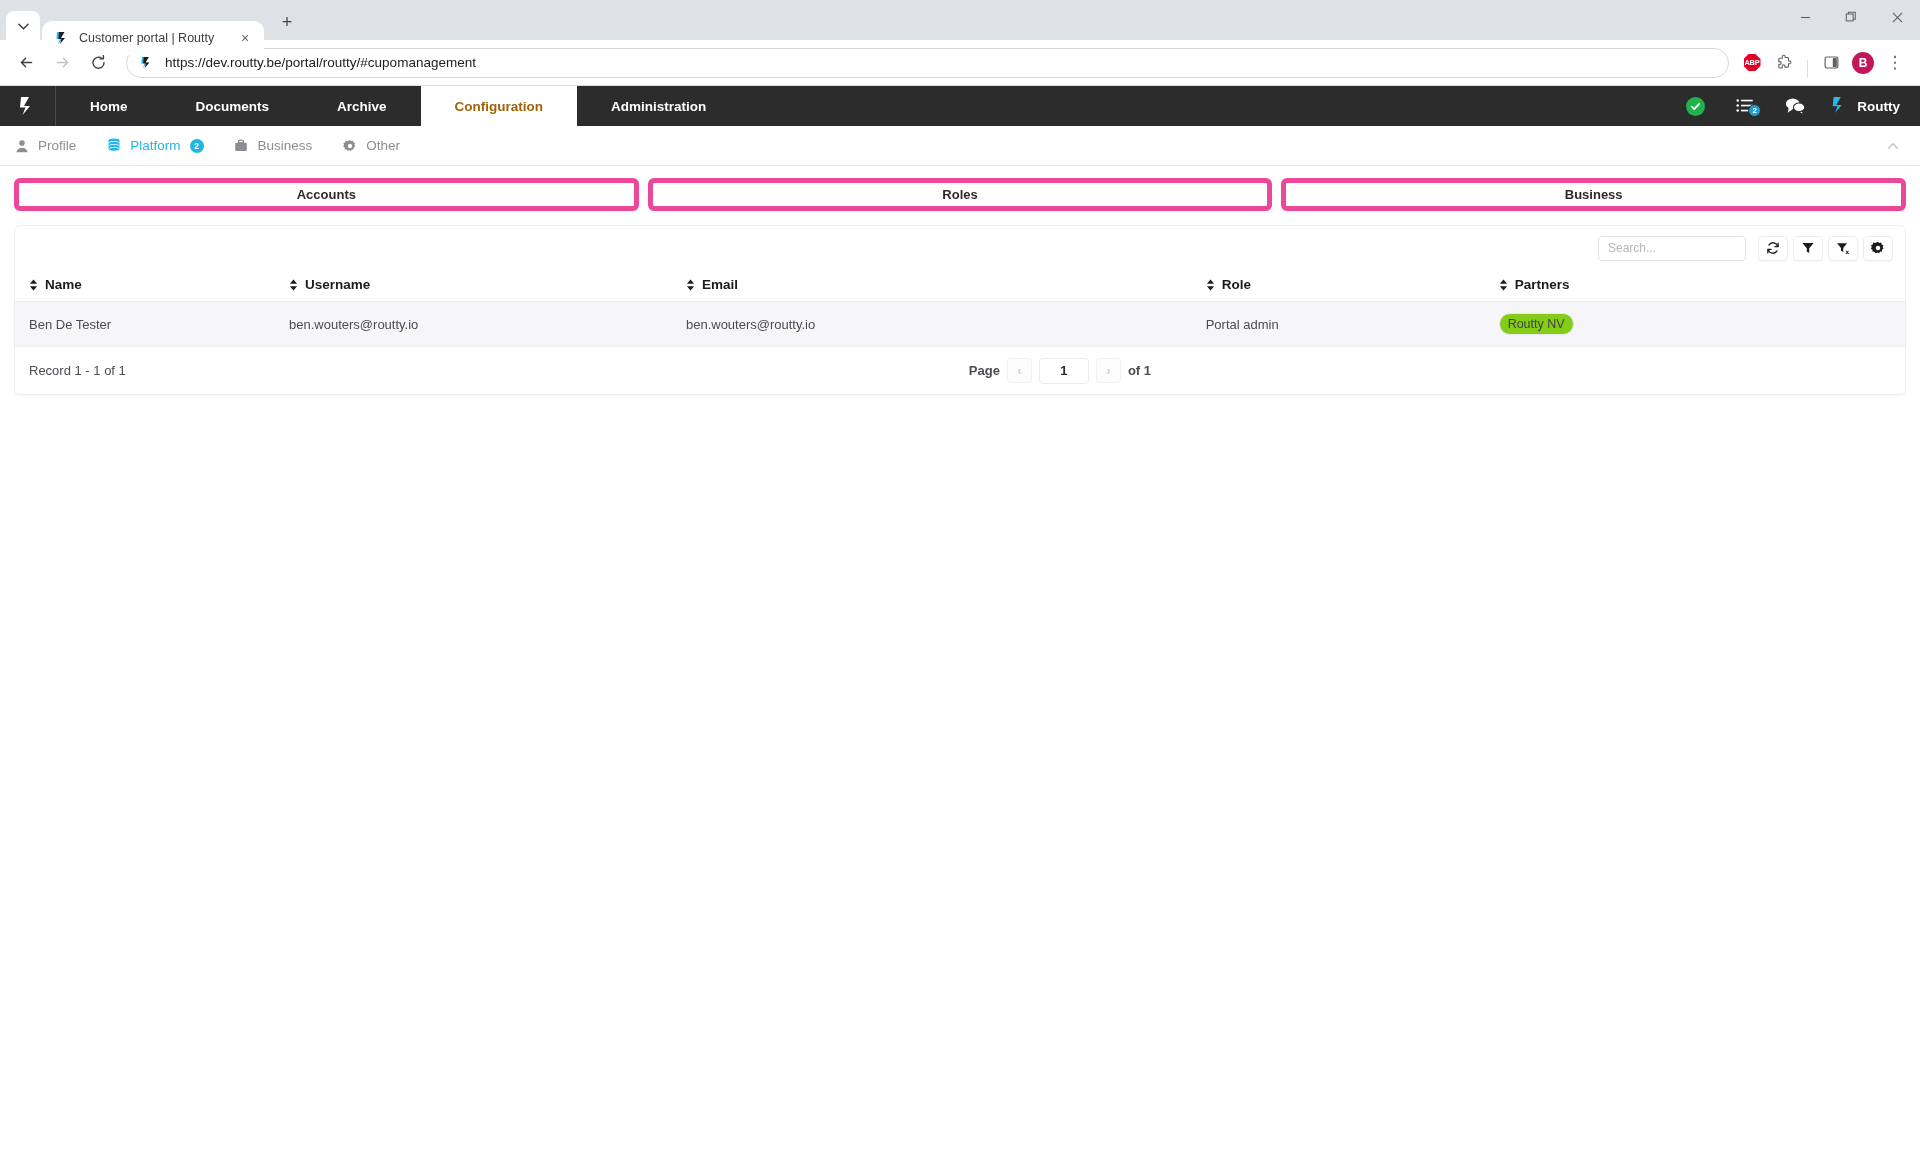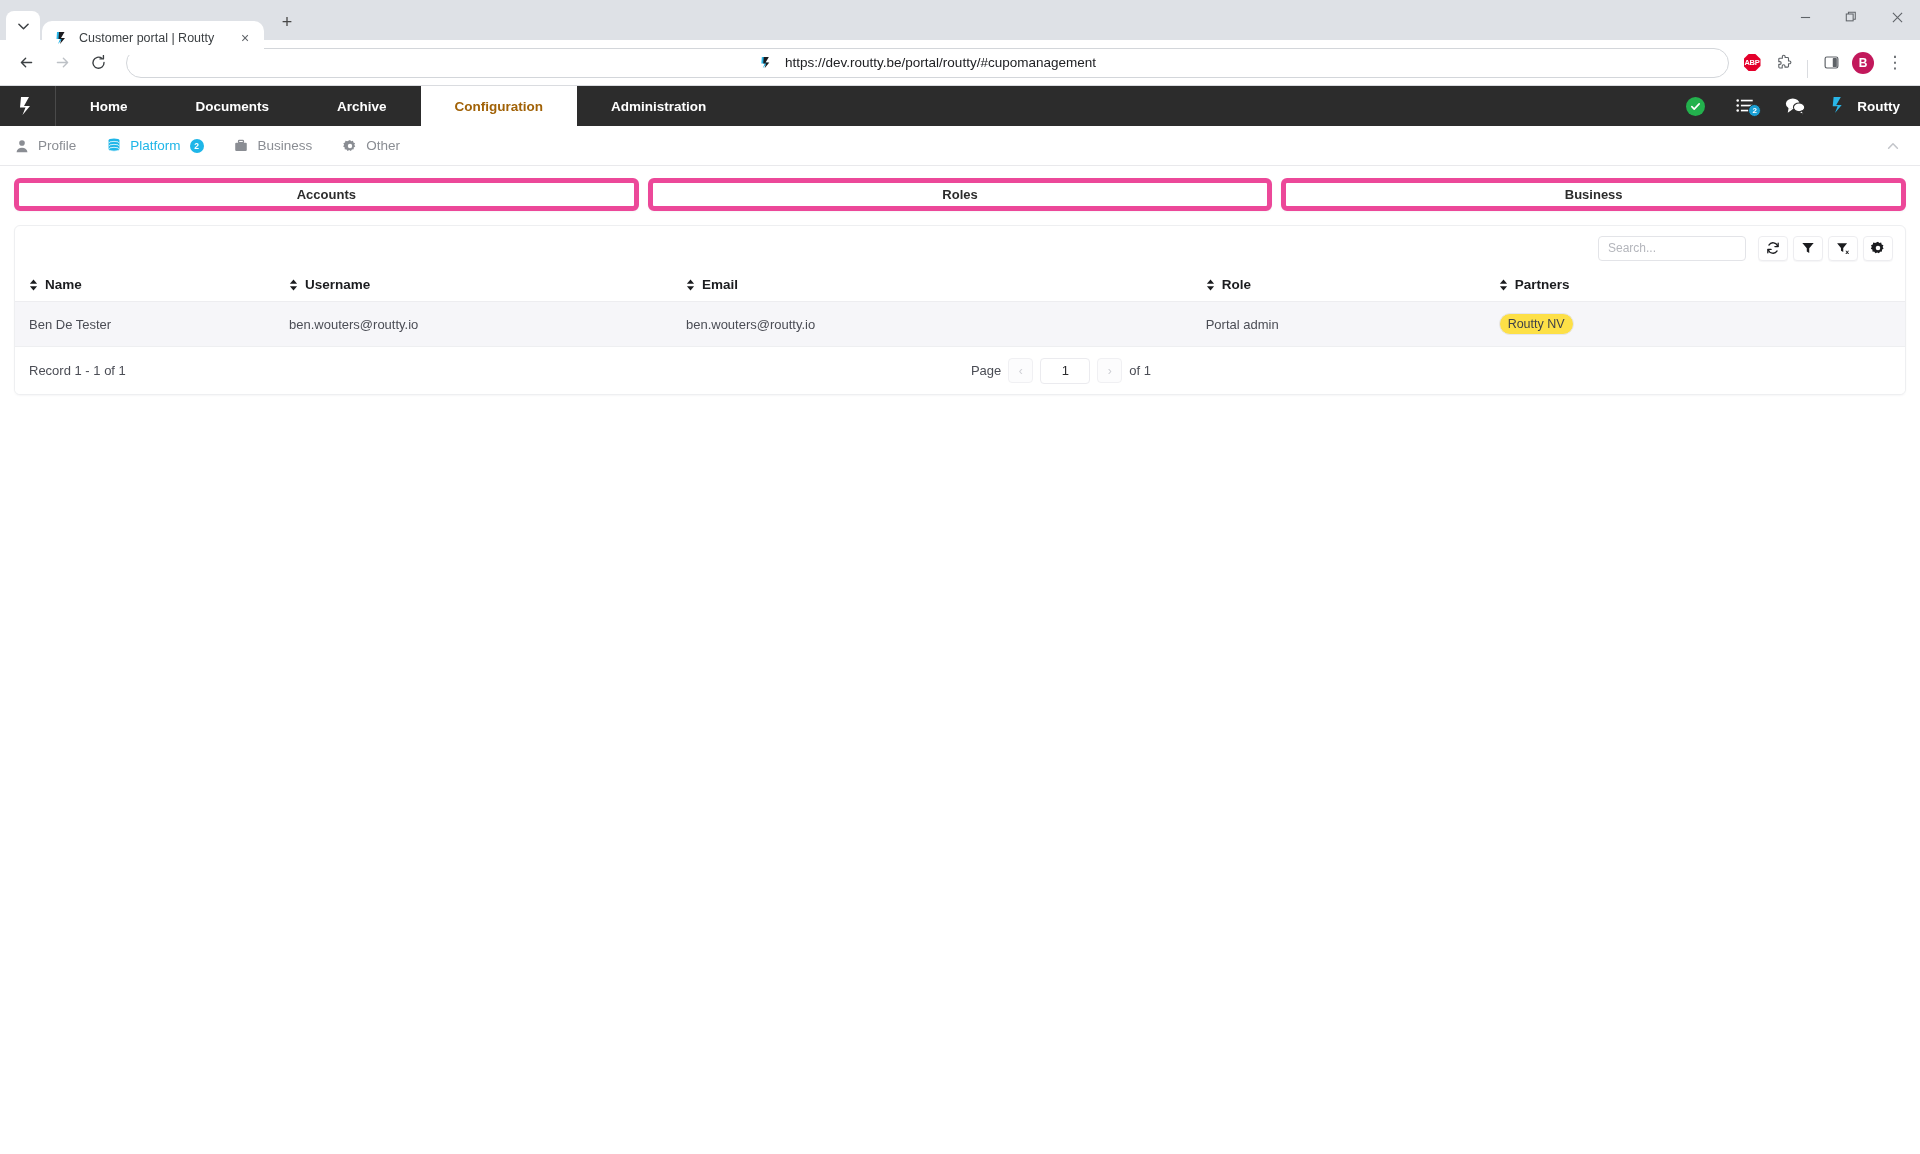--- a/index.html
+++ b/index.html
@@ -83,21 +83,20 @@
   .nav-btn.disabled { color: #bdc1c6; }
   .omnibox {
     flex: 1;
     height: 30px;
     background: #ffffff;
     border: 1px solid #d3d6da;
     border-radius: 16px;
     display: flex; align-items: center;
     padding: 0 12px;
     margin: 0 8px 0 8px;
-    justify-content: center;
   }
   .omnibox .site-icon { width: 16px; height: 16px; margin-right: 10px; flex: 0 0 16px;}
   .omnibox .url {
     font-size: 13.5px; color: #202124;
     white-space: nowrap; overflow: hidden;
     font-family: "Liberation Sans", sans-serif;
   }
   .toolbar-icons { display: flex; align-items: flex-end; gap: 2px; }
   .tb-icon {
     width: 30px; height: 30px;
@@ -281,36 +280,36 @@
   .sort-ico { display: flex; flex-direction: column; align-items: center; gap: 2px; color: #1b1c1f; }
   table.grid td {
     font-size: 13px;
     color: #4b4d55;
     padding: 11px 0;
     background: #f6f6f9;
     border-bottom: 1px solid #eeeff1;
   }
   .chip {
     display: inline-block;
-    background: #fde047;
+    background: #84cc16;
     border: 1px solid #e6e6ec;
     border-radius: 11px;
     padding: 3px 8px;
     font-size: 12.5px;
     color: #3f4149;
   }
 
   .panel-footer {
     height: 47px;
     display: flex; align-items: center;
     padding: 0 14px;
     background: #ffffff;
   }
   .rec-count { font-size: 13px; color: #4b4d55; }
-  .pager { margin-left: auto; display: flex; align-items: center; gap: 7px; margin-right: 740px; }
+  .pager { margin-left: auto; display: flex; align-items: center; gap: 7px; margin-right: 740px; font-weight: bold; }
   .pager-label { font-size: 13px; color: #4b4d55; }
   .pg-btn {
     width: 25px; height: 25px;
     border: 1px solid #f0f0f3;
     border-radius: 4px;
     background: #fcfcfd;
     display: flex; align-items: center; justify-content: center;
     color: #cdced4; font-size: 12px;
   }
   .pg-input {

